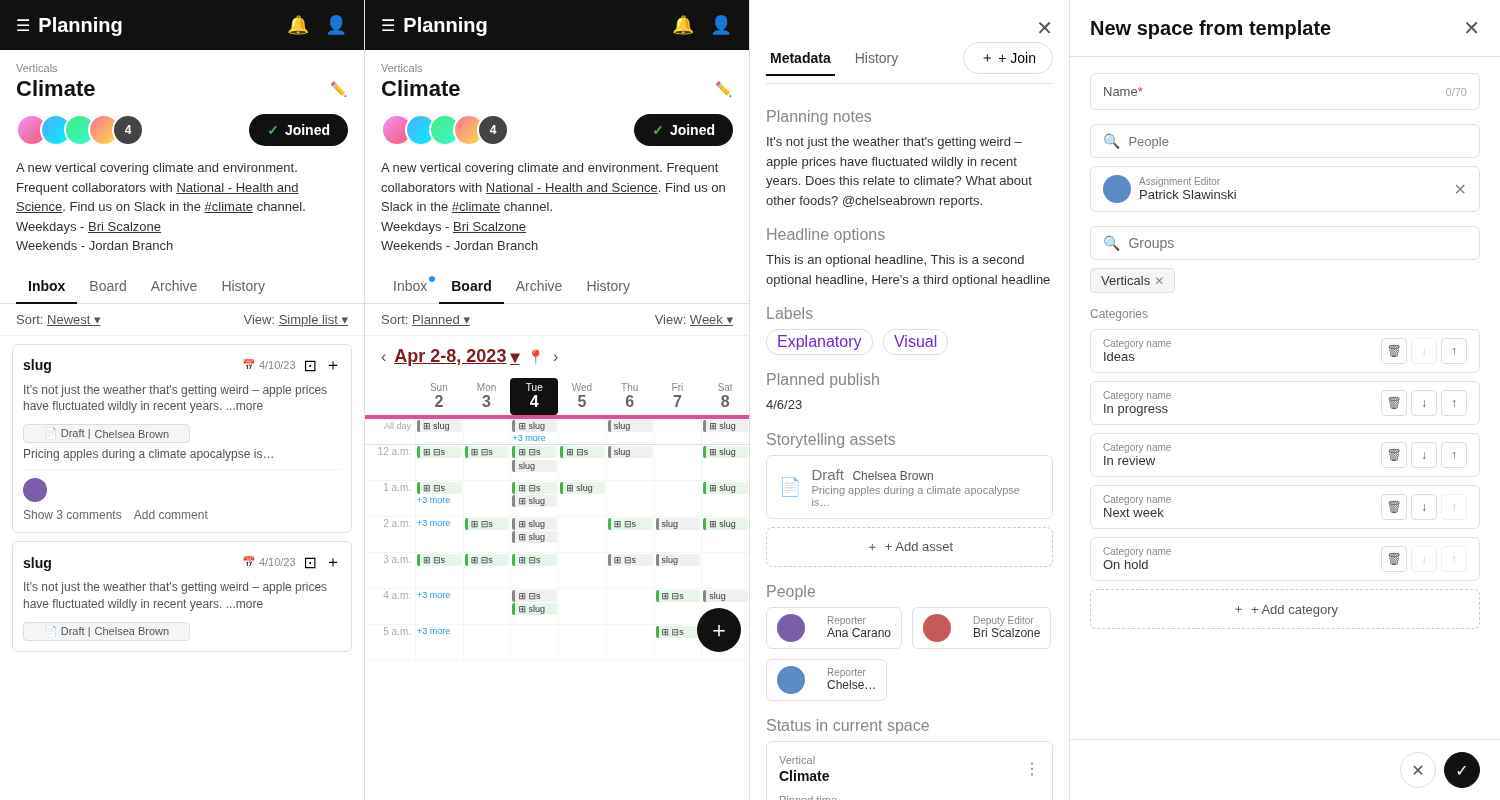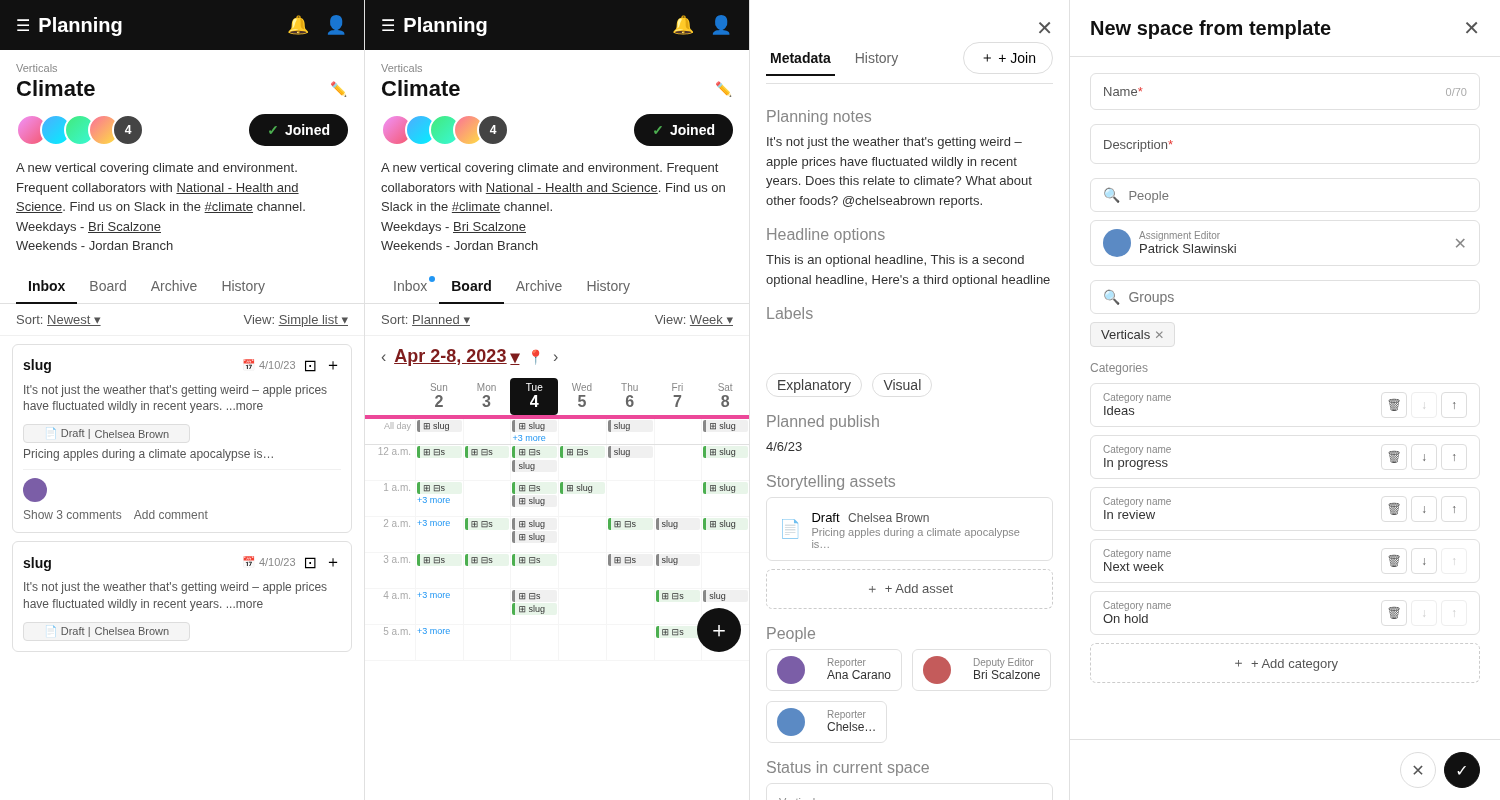--- a/index.html
+++ b/index.html
@@ -90,25 +90,25 @@
     
     .detail-header { display: flex; align-items: center; justify-content: space-between; padding: 16px 16px 0; flex-shrink: 0; }
     .detail-tabs { display: flex; gap: 16px; padding: 0 16px; border-bottom: 1px solid #e0e0e0; flex-shrink: 0; }
     .detail-tab { padding: 10px 4px 8px; font-size: 14px; color: #666; cursor: pointer; border-bottom: 2px solid transparent; margin-bottom: -1px; }
     .detail-tab.active { color: #111; border-bottom: 2px solid #111; font-weight: 600; }
     .join-btn { background: #fff; border: 1px solid #ddd; border-radius: 20px; padding: 6px 16px; font-size: 14px; cursor: pointer; display: flex; align-items: center; gap: 4px; }
     .detail-scroll { overflow-y: auto; flex: 1; padding: 16px; }
     .detail-section { margin-bottom: 16px; }
     .detail-label { font-size: 16px; color: #888; margin-bottom: 6px; margin-top: 8px; }
     .detail-text { font-size: 13px; color: #333; line-height: 1.5; }
-    .label-tag { display: inline-block; border: 1px solid #ddd; border-radius: 12px; padding: 3px 10px; font-size: 14px; color: #404040; margin-right: 6px; margin-top: 44px; }
+    .label-tag { display: inline-block; border: 1px solid #ddd; border-radius: 12px; padding: 3px 10px; font-size: 16px; color: #6d28d9; margin-right: 6px; }
     .asset-card { border: 1px solid #e0e0e0; border-radius: 6px; padding: 10px 12px; display: flex; align-items: center; gap: 10px; margin-bottom: 8px; }
     .asset-icon { font-size: 18px; }
     .asset-info { flex: 1; }
-    .asset-name { font-size: 13px; color: #000000; cursor: pointer; }
+    .asset-name { font-size: 15px; color: #737373; cursor: pointer; }
     .asset-desc { font-size: 11px; color: #888; }
     .add-asset-btn { width: 100%; border: 1px dashed #ccc; border-radius: 6px; padding: 10px; font-size: 13px; color: #555; background: none; cursor: pointer; display: flex; align-items: center; justify-content: center; gap: 6px; }
     .people-row { display: flex; gap: 10px; flex-wrap: wrap; }
     .person-card { display: flex; align-items: center; gap: 22px; border: 1px solid #e0e0e0; border-radius: 6px; padding: 6px 10px; min-width: 80px; }
     .person-avatar { width: 28px; height: 28px; border-radius: 50%; background: #ccc; flex-shrink: 0; }
     .person-info .role { font-size: 10px; color: #888; }
     .person-info .name { font-size: 12px; color: #333; font-weight: 500; }
     .status-section { border: 1px solid #e0e0e0; border-radius: 6px; padding: 12px; margin-bottom: 8px; }
     .status-label-sm { font-size: 11px; color: #888; margin-bottom: 2px; }
     .status-value { font-size: 14px; font-weight: 700; color: #111; }
@@ -619,25 +619,20 @@
 
   <div class="template-scroll">
 
     <div class="form-field">
       <div style="display:flex; justify-content:space-between; align-items:center; border:1px solid #e0e0e0; border-radius:6px; padding:10px 12px;">
         <span style="font-size:13px; color:#555;">Name<span style="color:#E53935;">*</span></span>
         <span style="font-size:11px; color:#aaa;">0/70</span>
       </div>
     </div>
 
-    <div class="form-field">
-      <div style="border:1px solid #e0e0e0; border-radius:6px; padding:10px 12px;">
-        <span style="font-size:13px; color:#555;">Description<span style="color:#E53935;">*</span></span>
-      </div>
-    </div>
 
     <div class="search-field">
       <span style="color:#888; font-size:14px;">🔍</span>
       <input type="text" placeholder="People" style="border: none; outline: none; font-size: 13px; color: rgb(85, 85, 85); flex: 1 1 0%; background: transparent;">
     </div>
 
     <div class="assignment-row">
       <div class="assignment-left">
         <div class="assignment-avatar person-avatar3"></div>
         <div class="assignment-info">

